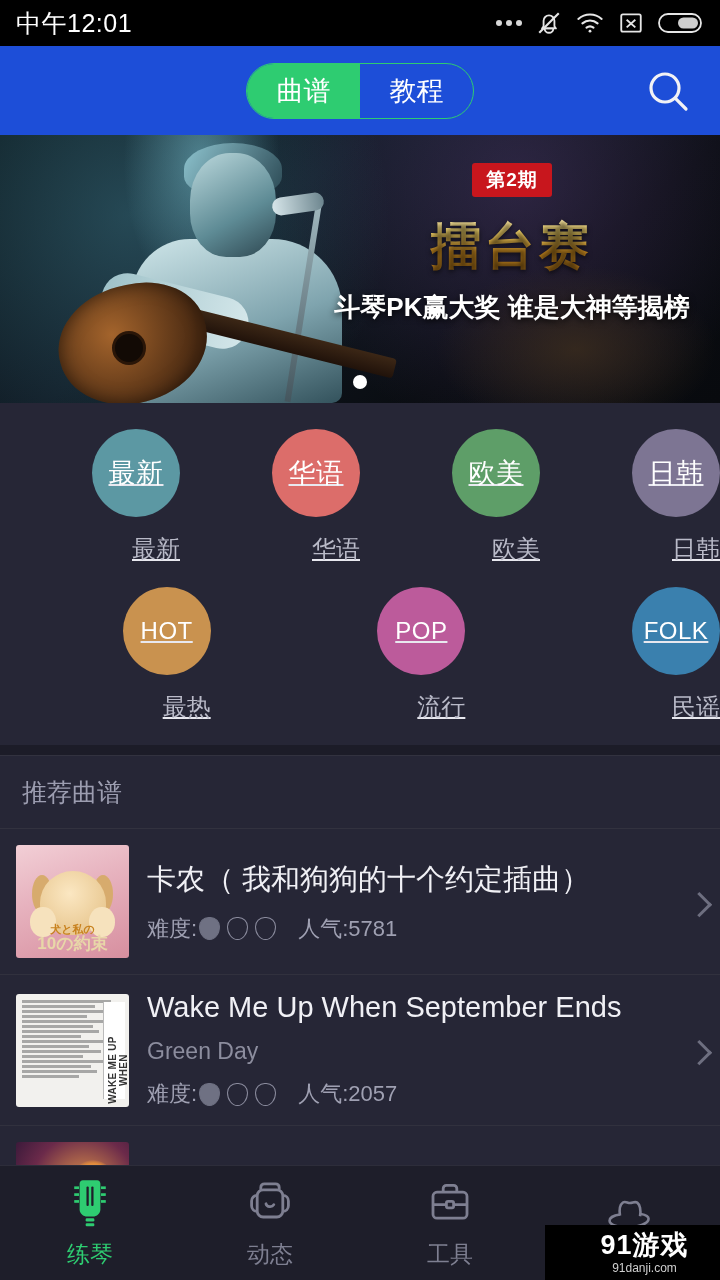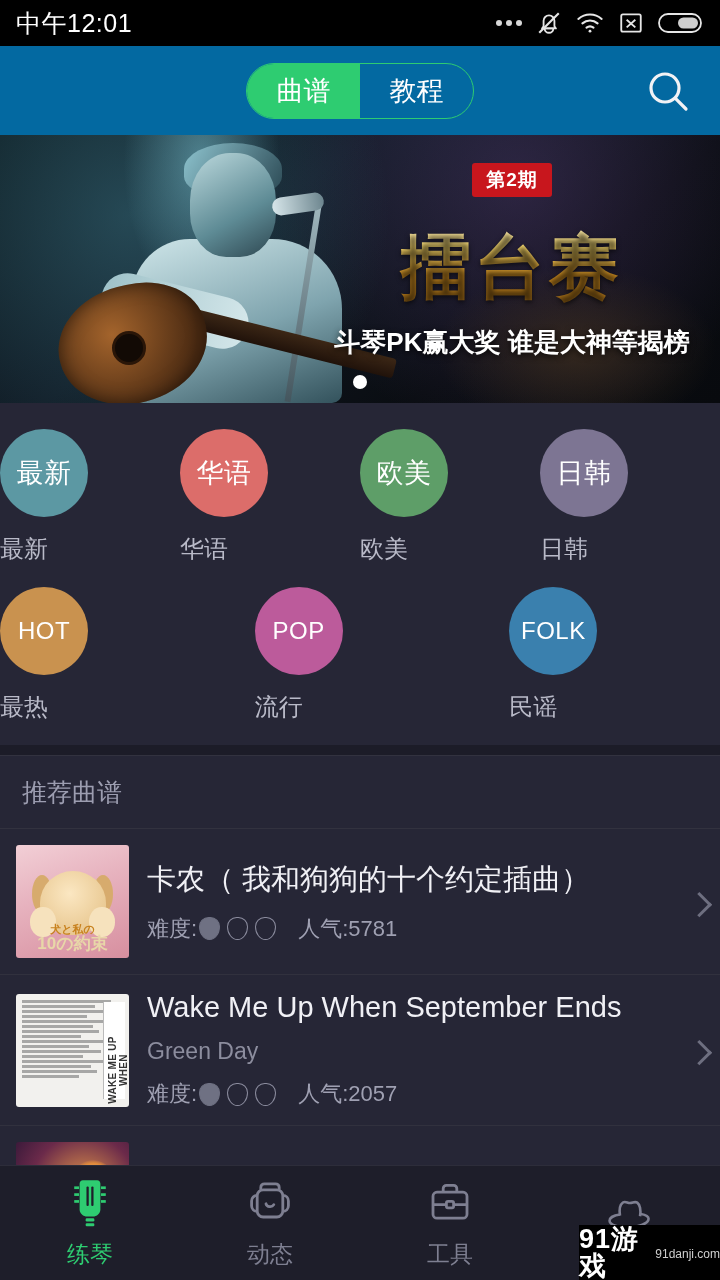--- a/index.html
+++ b/index.html
@@ -18,21 +18,21 @@
     padding:0 16px; position:relative;
   }
   .sb-time{ font-size:25px; color:#fff; letter-spacing:.5px; }
   .sb-right{ margin-left:auto; display:flex; align-items:center; gap:14px; }
   .sb-dots{ display:flex; gap:4px; align-items:center; }
   .sb-dots i{ width:6px;height:6px;border-radius:50%;background:#d8d8d8;display:block; }
   .sb-ico{ display:block; }
 
   
   .topbar{
-    height:89px; background:#0369a1; display:flex; align-items:center;
+    height:89px; background:#1d4ed8; display:flex; align-items:center;
     justify-content:center; position:relative;
   }
   .segment{
     display:flex; height:56px; border:1.5px solid #2ecc71; border-radius:28px;
     overflow:hidden;
   }
   .seg-btn{
     width:113px; display:flex; align-items:center; justify-content:center;
     font-size:27px; color:#fff; background:transparent; cursor:pointer;
   }
@@ -106,40 +106,40 @@
     position:absolute; left:232px; top:60px; width:52px; height:18px;
     background:linear-gradient(90deg,#d7e6ea,#6c858e); border-radius:9px;
     transform:rotate(-8deg);
   }
   .banner-text{ position:absolute; right:28px; top:28px; width:360px; text-align:center; }
   .ep-badge{
     display:inline-block; background:#c8161d; color:#fff; font-size:19px;
     font-weight:bold; padding:4px 14px; border-radius:3px; letter-spacing:1px;
   }
   .big-title{
-    margin-top:24px; font-size:70px; font-weight:bold; letter-spacing:4px;
+    margin-top:16px; font-size:50px; font-weight:bold; letter-spacing:4px;
     background:linear-gradient(180deg,#fff3c9 0%,#f6d76b 28%,#c8891f 58%,#8a5a12 100%);
     -webkit-background-clip:text; background-clip:text; color:transparent;
     text-shadow:0 2px 5px rgba(0,0,0,.6);
     font-family:"DejaVu Sans","Liberation Sans",sans-serif;
   }
   .sub-title{
     margin-top:10px; font-size:26px; color:#fff; font-weight:bold;
     text-shadow:0 2px 6px rgba(0,0,0,.85);
   }
   .banner-dot{
     position:absolute; left:50%; transform:translateX(-50%); bottom:14px;
     width:14px; height:14px; background:#fff; border-radius:50%;
   }
 
   
   .cats{ background:#262636; padding:26px 0 22px; }
   .cat-row{ display:flex; }
   .cat-row + .cat-row{ margin-top:22px;gap:44px; }
-  .cat{ flex:1; display:flex; flex-direction:column; align-items:flex-start; cursor:pointer; }
+  .cat{ flex:1; display:flex; flex-direction:column; align-items:flex-end; cursor:pointer;text-decoration:underline; }
   .cat-circle{
     width:88px; height:88px; border-radius:50%;
     display:flex; align-items:center; justify-content:center;
     color:#fff; font-size:27px; letter-spacing:.5px;
   }
   .cat-circle.en{ font-size:24px; }
   .cat-label{ margin-top:16px; font-size:24px; color:#b9bac8; }
 
   
   .sec-gap{ height:10px; background:#1c1c28; }
@@ -217,23 +217,23 @@
   }
   .nav-item{
     flex:1; display:flex; flex-direction:column; align-items:center;
     justify-content:center; gap:9px; cursor:pointer; color:#7e7f91;
   }
   .nav-item.active{ color:#2ecc71; }
   .nav-label{ font-size:23px; }
 
   
   .watermark{
-    position:absolute; right:0; bottom:0; width:141px; height:55px;
-    background:#000; display:flex; flex-direction:row; align-items:center;
-    justify-content:center; line-height:1;
+    position:absolute; right:0; bottom:0; width:175px; height:55px;
+    background:#000; display:flex; flex-direction:column; align-items:center;
+    justify-content:center; line-height:1;padding-left:24px;
   }
   .wm-main{ font-size:27px; color:#fff; font-weight:bold; letter-spacing:1px; }
   .wm-sub{ font-size:12px; color:#cfcfcf; margin-top:3px; }
 </style>
 </head>
 <body>
 
 <div class="statusbar">
   <div class="sb-time">中午12:01</div>
   <div class="sb-right">

